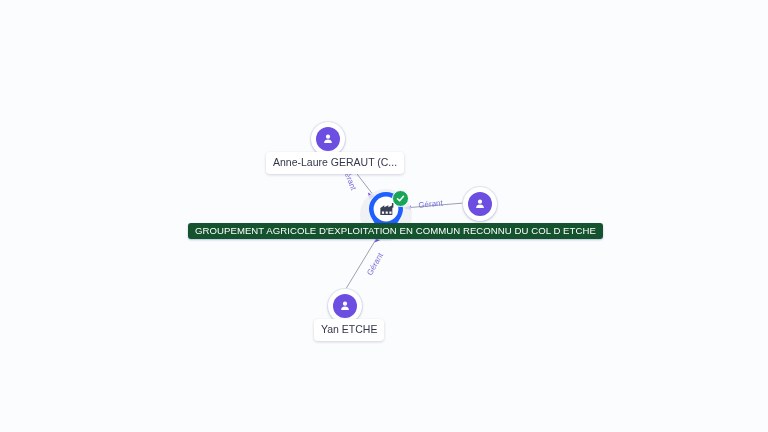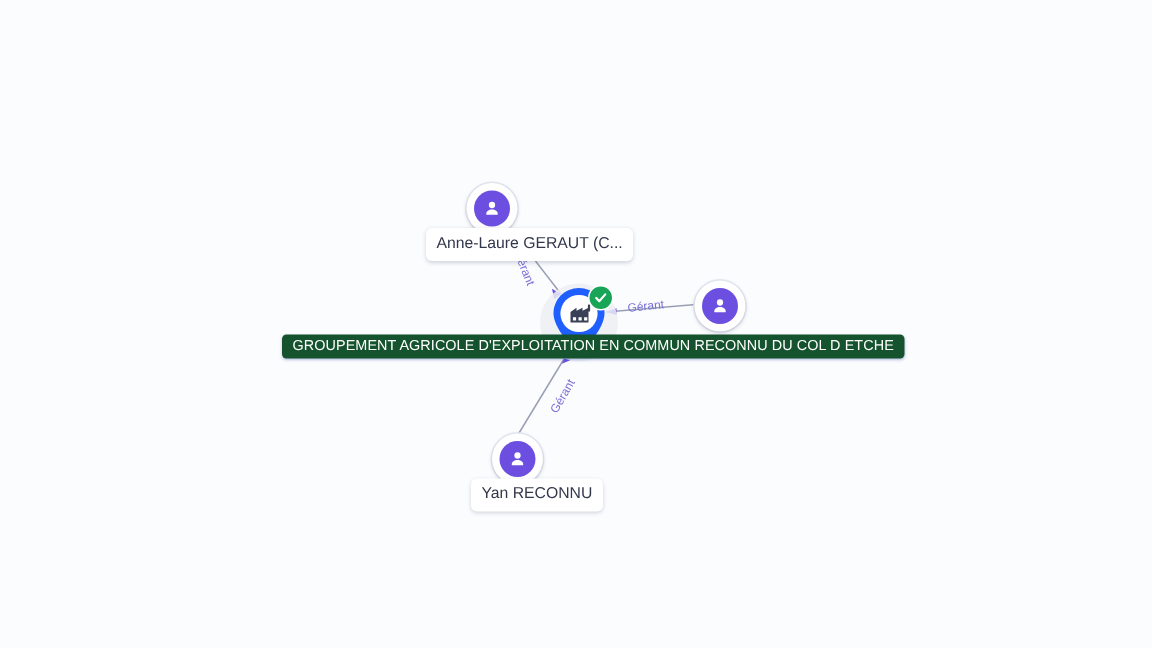--- a/index.html
+++ b/index.html
@@ -163,40 +163,40 @@
   <div class="edge-label" style="left:366px; top:273px; transform: rotate(-60deg); transform-origin: left top;">Gérant</div>
 
   <div class="person-node" style="left:311px; top:122px;">
     <div class="avatar-circle">
       <svg width="14" height="14" viewBox="0 0 24 24" fill="#ffffff">
         <circle cx="12" cy="8" r="3.6"></circle>
         <path d="M12 13c-3.6 0-6.5 2.2-6.5 4.6V19h13v-1.4C18.5 15.2 15.6 13 12 13z"></path>
       </svg>
     </div>
   </div>
-  <div class="node-label" style="left:266px; top:152px;margin-left:18px;">Anne-Laure GERAUT (C...</div>
+  <div class="node-label" style="left:266px; top:152px;">Anne-Laure GERAUT (C...</div>
 
   <div class="person-node" style="left:463px; top:187px;">
     <div class="avatar-circle">
       <svg width="14" height="14" viewBox="0 0 24 24" fill="#ffffff">
         <circle cx="12" cy="8" r="3.6"></circle>
         <path d="M12 13c-3.6 0-6.5 2.2-6.5 4.6V19h13v-1.4C18.5 15.2 15.6 13 12 13z"></path>
       </svg>
     </div>
   </div>
 
   <div class="person-node" style="left:328px; top:289px;">
     <div class="avatar-circle">
       <svg width="14" height="14" viewBox="0 0 24 24" fill="#ffffff">
         <circle cx="12" cy="8" r="3.6"></circle>
         <path d="M12 13c-3.6 0-6.5 2.2-6.5 4.6V19h13v-1.4C18.5 15.2 15.6 13 12 13z"></path>
       </svg>
     </div>
   </div>
-  <div class="node-label" style="left:314px; top:319px;">Yan RECONNU</div>
+  <div class="node-label" style="left:314px; top:319px;">Yan ETCHE</div>
 
   <div id="company-node" style="left:359px; top:188px;">
     <div class="halo"></div>
     <div class="pin-wrap">
       <svg width="40" height="48" viewBox="0 0 40 48">
         <path d="M20 2C10.6 2 3 9.5 3 18.8c0 10.2 12.4 22.6 16 26.2 .6.6 1.5.6 2.1 0 3.6-3.6 15.9-16 15.9-26.2C37 9.5 29.4 2 20 2z" fill="#1f5fff"></path>
         <circle cx="20" cy="19" r="12.4" fill="#ffffff"></circle>
       </svg>
     </div>
     <span style="position:absolute; left:20px; top:14px; z-index:2;">

